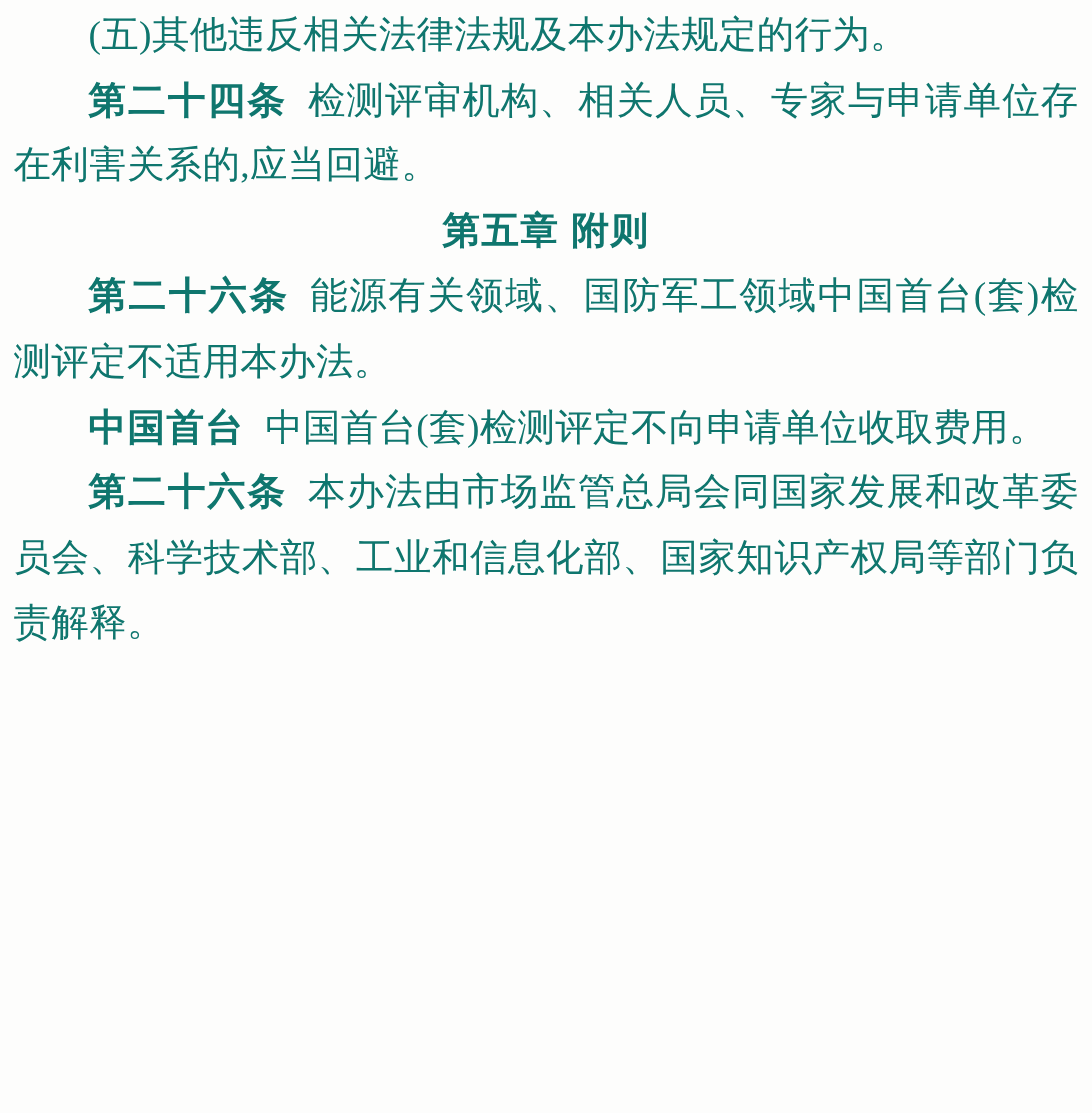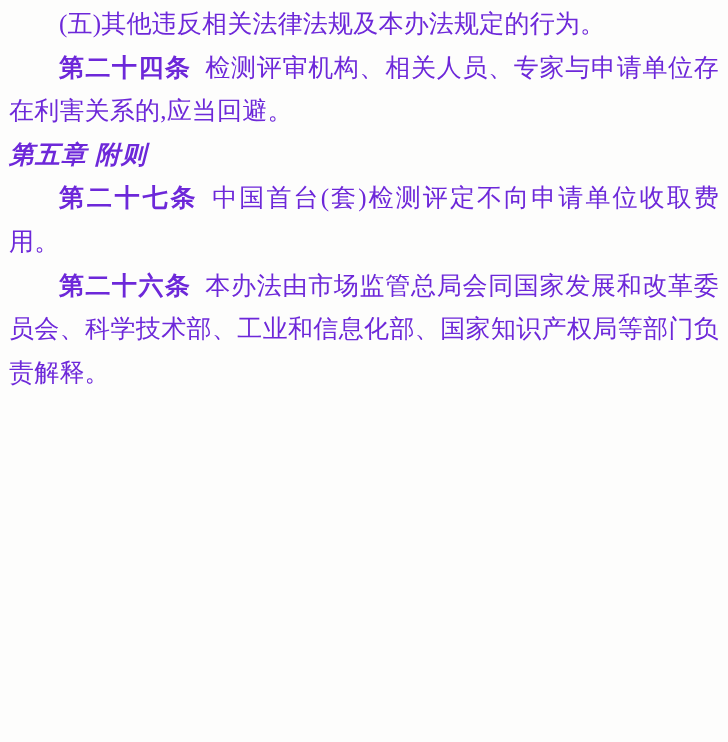--- a/index.html
+++ b/index.html
@@ -11,55 +11,55 @@
     position: relative;
     width: 728px;
     height: 742px;
     box-sizing: border-box;
     padding: 2px 9px 0 9px;
     background: #fdfdfc;
     overflow: hidden;
     font-family: "Liberation Serif", "DejaVu Serif", serif;
     font-size: 25px;
     line-height: 43.6px;
-    color: #6d28d9;
+    color: #0f766e;
     -webkit-font-smoothing: antialiased;
   }
   .doc-body p {
     margin: 0;
     padding: 0;
   }
   .para {
     text-indent: 2em;
     text-align: justify;
     text-justify: inter-ideograph;
     letter-spacing: 0.2px;
   }
   .chapter-heading {
     text-indent: 0;
-    text-align: left;
+    text-align: center;
     font-weight: bold;
     font-family: "Liberation Sans", "DejaVu Sans", sans-serif;
     letter-spacing: 1px;
-    font-style: italic;
   }
   .lead {
     font-weight: bold;
     font-family: "Liberation Sans", "DejaVu Sans", sans-serif;
     margin-right: 0.55em;
     letter-spacing: 1px;
   }
   .chapter-heading .lead {
     margin-right: 0;
   }
 </style>
 </head>
 <body>
 
 <div class="page">
   <div class="doc-body">
       <p class="para"><span>(五)其他违反相关法律法规及本办法规定的行为。</span></p>
       <p class="para"><span class="lead">第二十四条</span><span>检测评审机构、相关人员、专家与申请单位存在利害关系的,应当回避。</span></p>
       <p class="chapter-heading"><span class="lead">第五章 附则</span></p>
-      <p class="para"><span class="lead">第二十七条</span><span>中国首台(套)检测评定不向申请单位收取费用。</span></p>
+      <p class="para"><span class="lead">第二十六条</span><span>能源有关领域、国防军工领域中国首台(套)检测评定不适用本办法。</span></p>
+      <p class="para"><span class="lead">中国首台</span><span>中国首台(套)检测评定不向申请单位收取费用。</span></p>
       <p class="para"><span class="lead">第二十六条</span><span>本办法由市场监管总局会同国家发展和改革委员会、科学技术部、工业和信息化部、国家知识产权局等部门负责解释。</span></p>
     </div>
 </div>
 
 </body></html>

